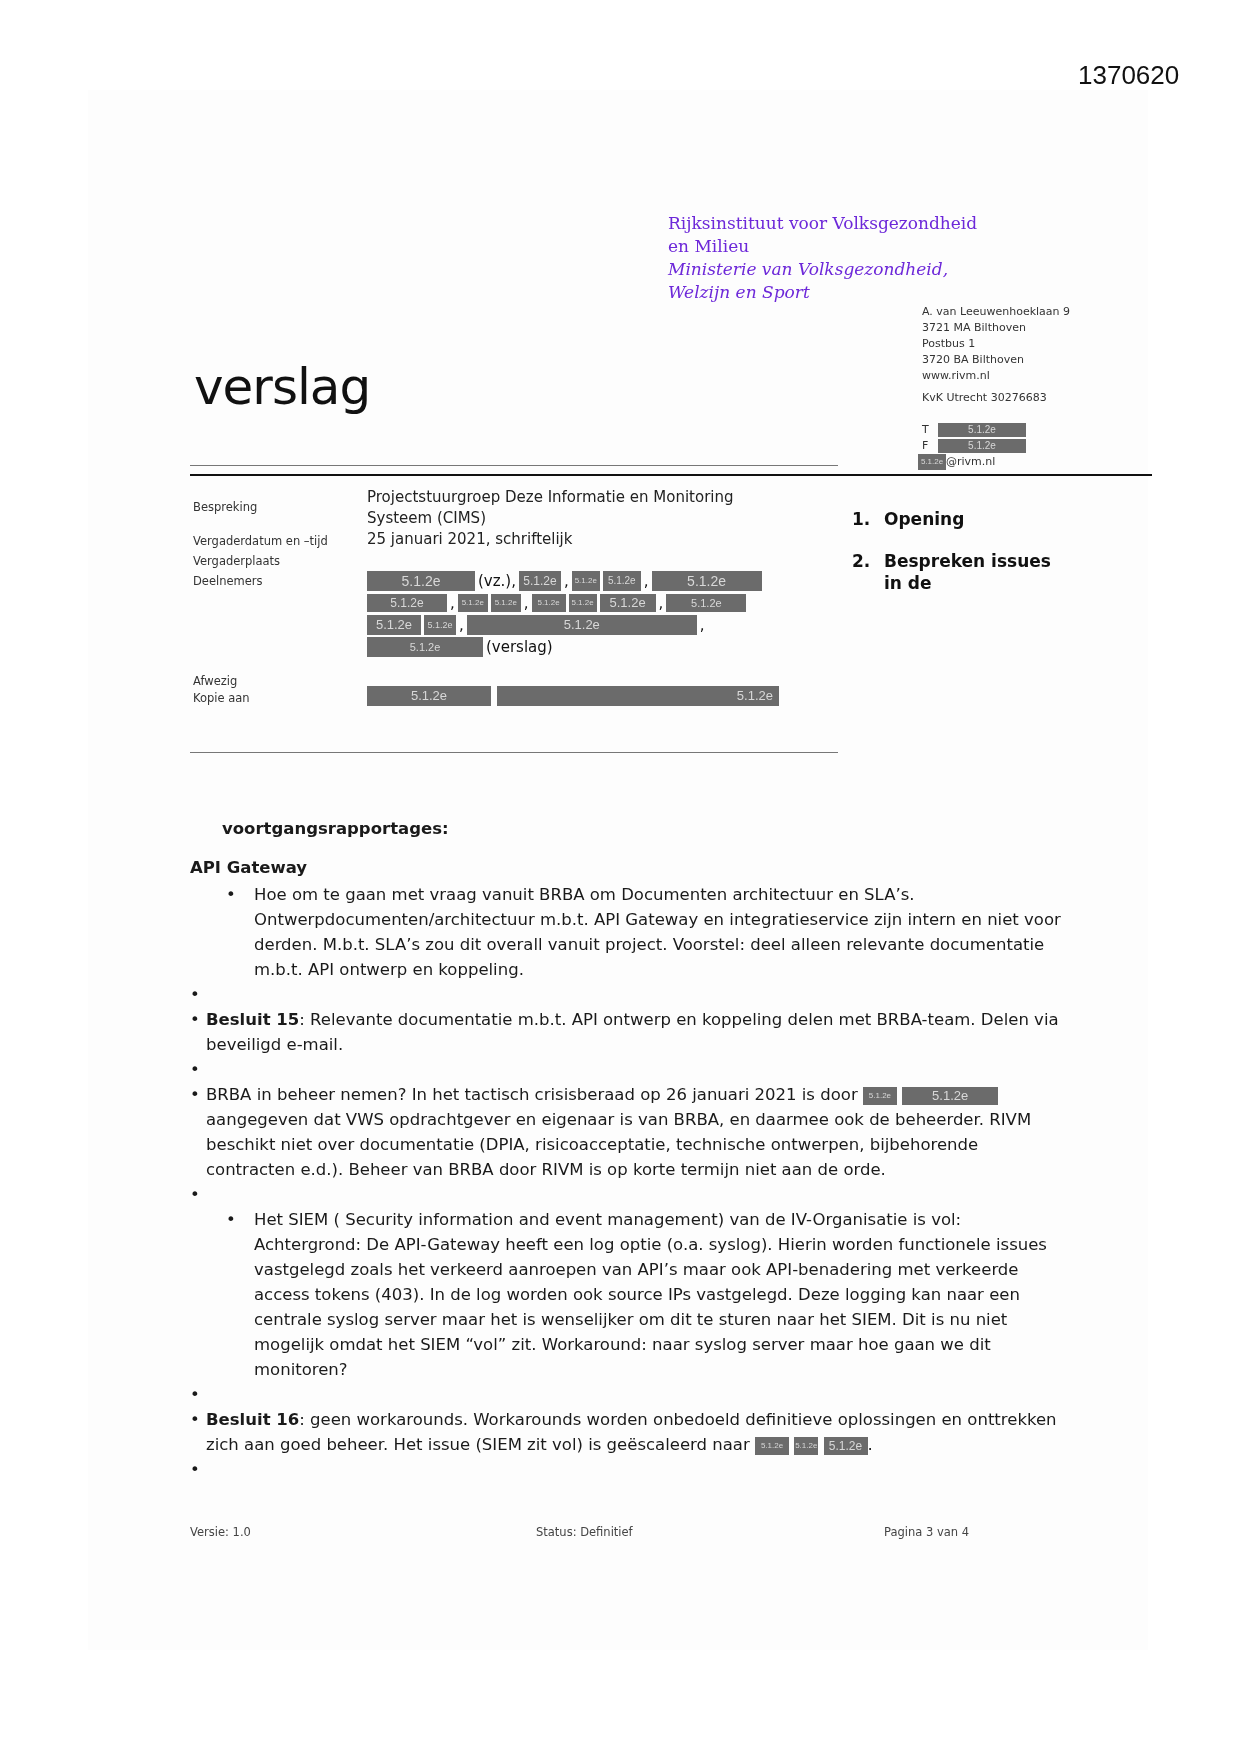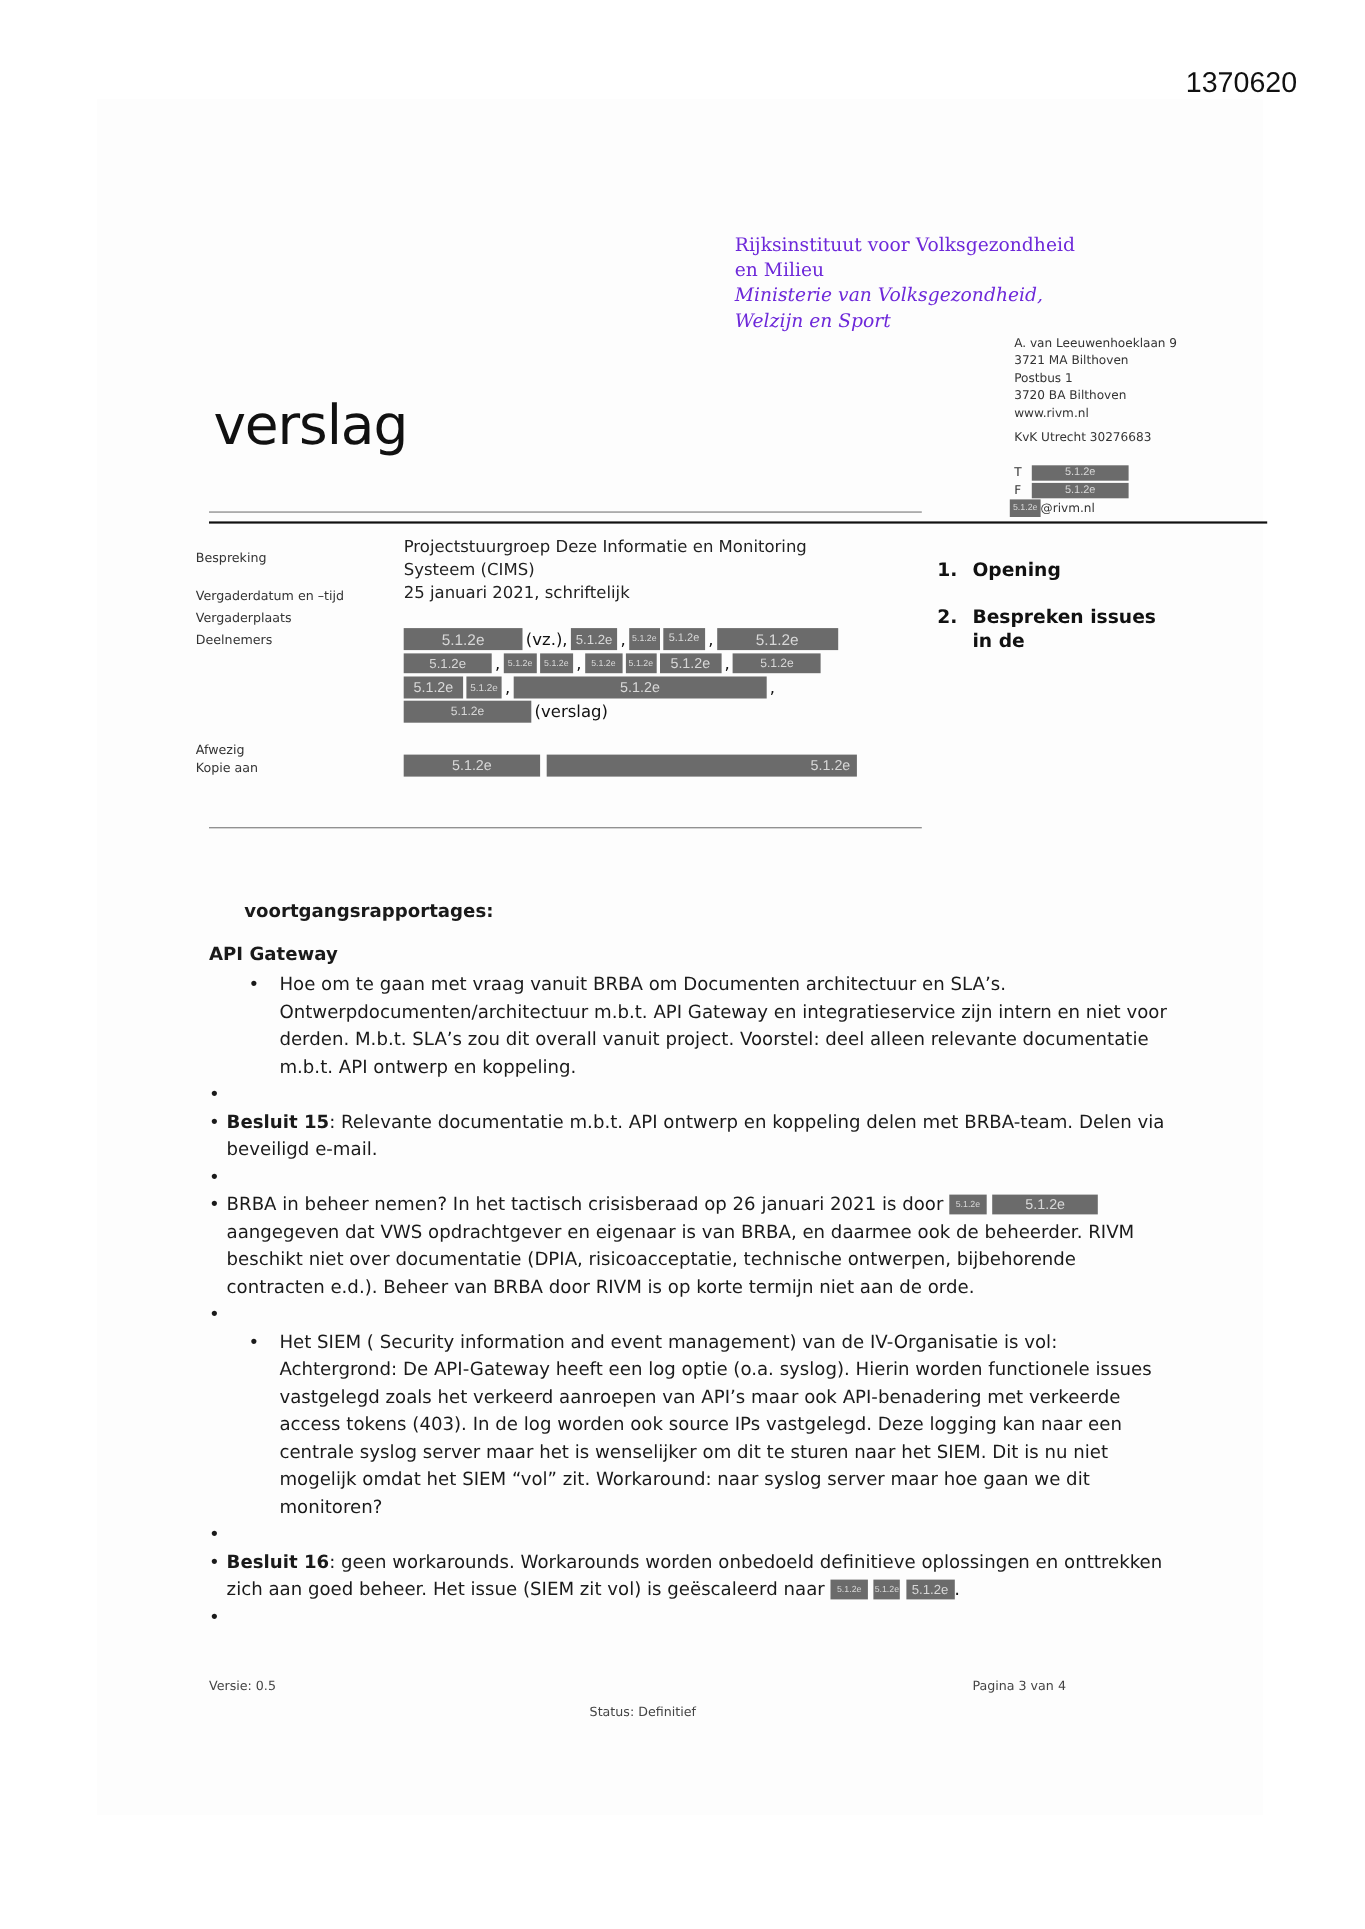--- a/index.html
+++ b/index.html
@@ -12,21 +12,21 @@
     .addr { left:922px; top:304px; font-size:11px; line-height:16px; color:#333; }
     .addr .gap { height:6px; }
     .tf { left:922px; top:422px; font-size:11px; line-height:16px; color:#333; }
     .tf .row { display:flex; align-items:center; height:16px; }
     .tf .lbl { width:16px; }
     .redact { display:inline-block; background:#6b6b6b; color:#d8d8d8; font-family:"Liberation Sans", sans-serif; text-align:center; vertical-align:middle; }
     .title { left:194px; top:358px; font-family:"DejaVu Sans", sans-serif; font-size:50px; letter-spacing:-1px; color:#111; }
     .rule-thin { left:190px; top:465px; width:648px; height:1px; background:#777; }
     .rule-thick { left:190px; top:474px; width:962px; height:2px; background:#111; }
     .rule-bottom { left:190px; top:752px; width:648px; height:1px; background:#777; }
-    .meta-label { font-size:11.5px; color:#333; left:178px; }
+    .meta-label { font-size:11.5px; color:#333; left:193px; }
     .meta-val { left:367px; font-size:15px; line-height:21px; color:#222; }
     .parts { left:367px; top:570px; font-size:15px; line-height:22px; width:430px; }
     .parts .line { display:flex; align-items:center; height:22px; gap:3px; white-space:nowrap; }
     .agenda { left:852px; top:508px; font-size:17px; font-weight:bold; line-height:22px; }
     .agenda .item { display:flex; margin-bottom:20px; }
     .agenda .num { width:32px; }
     .body { left:190px; top:808px; width:880px; font-size:16.5px; line-height:25px; color:#1a1a1a; }
     .body .h { font-weight:bold; }
     .body .sub { padding-left:32px; margin-top:8px; margin-bottom:14px; }
     .body .sec { margin-bottom:2px; }
@@ -165,15 +165,15 @@
   <div class="emptyb"></div>
   <div class="bul2">
     <span class="bt">•</span><b>Besluit 16</b><span>: geen workarounds. Workarounds worden onbedoeld definitieve oplossingen en onttrekken zich aan goed beheer. Het issue (SIEM zit vol) is geëscaleerd naar</span>
     <span class="redact" style="width:34px;height:18px;font-size:8px;line-height:18px;">5.1.2e</span>
     <span class="redact" style="width:24px;height:18px;font-size:8px;line-height:18px;">5.1.2e</span>
     <span class="redact" style="width:44px;height:18px;font-size:12px;line-height:18px;">5.1.2e</span><span>.</span>
   </div>
   <div class="emptyb"></div>
 </div>
 
-<div class="abs footer" style="left:190px;">Versie: 0.5</div>
-<div class="abs footer" style="left:536px;margin-top:24px;">Status: Definitief</div>
+<div class="abs footer" style="left:190px;">Versie: 1.0</div>
+<div class="abs footer" style="left:536px;">Status: Definitief</div>
 <div class="abs footer" style="left:884px;">Pagina 3 van 4</div>
 
 </body></html>

